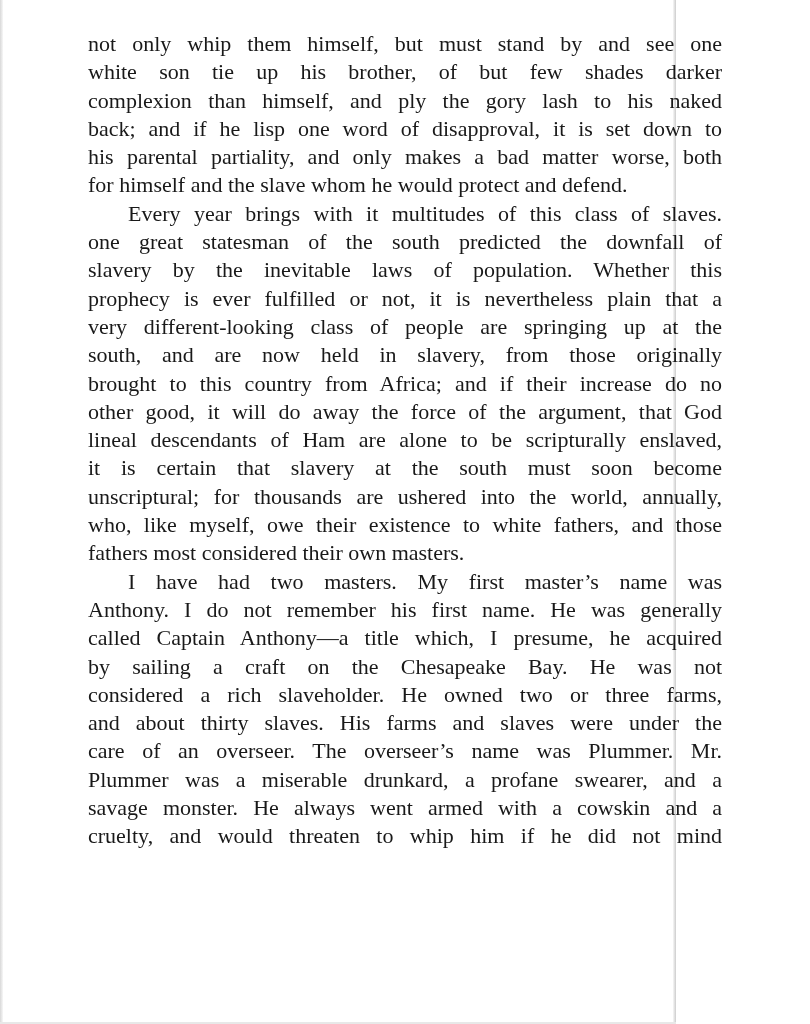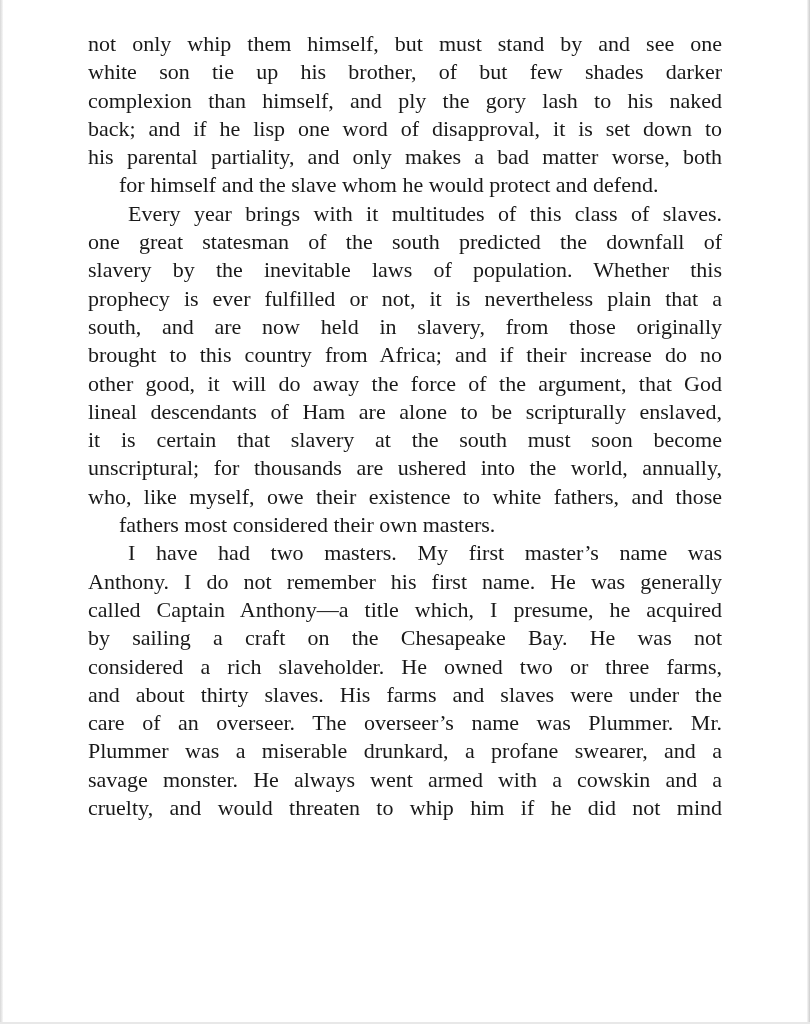--- a/index.html
+++ b/index.html
@@ -7,21 +7,21 @@
     padding: 0;
     background: #ffffff;
   }
   body {
     width: 810px;
     height: 1024px;
     overflow: hidden;
   }
   .page {
     position: relative;
-    width: 810px;
+    width: 676px;
     height: 1024px;
     background: #ffffff;
   }
   
   .edge-v {
     position: absolute;
     top: 0;
     bottom: 0;
     width: 3px;
     pointer-events: none;
@@ -44,21 +44,21 @@
     font-size: 22px;
     line-height: 28.3px;
     color: #191919;
   }
   .paragraph { margin: 0; padding: 0; }
   .line {
     text-align: justify;
     text-align-last: justify;
     white-space: normal;
   }
-  .line.flush-last { text-align-last: left; margin-left: 31px; }
+  .line.flush-last { text-align-last: left; }
   .line.indent-first { text-indent: 40px; font-family: Liberation Serif, serif; }
 </style>
 </head>
 <body>
 
 <div class="page">
   <div class="edge-v edge-left"></div>
   <div class="edge-v edge-right"></div>
   <div class="edge-bottom"></div>
   <div class="text-block" id="text-block">
@@ -68,20 +68,21 @@
         <div class="line">complexion than himself, and ply the gory lash to his naked</div>
         <div class="line">back; and if he lisp one word of disapproval, it is set down to</div>
         <div class="line">his parental partiality, and only makes a bad matter worse, both</div>
         <div class="line flush-last">for himself and the slave whom he would protect and defend.</div>
       </div>
       <div class="paragraph">
         <div class="line indent-first">Every year brings with it multitudes of this class of slaves.</div>
         <div class="line">one great statesman of the south predicted the downfall of</div>
         <div class="line">slavery by the inevitable laws of population. Whether this</div>
         <div class="line">prophecy is ever fulfilled or not, it is nevertheless plain that a</div>
+        <div class="line">very different-looking class of people are springing up at the</div>
         <div class="line">south, and are now held in slavery, from those originally</div>
         <div class="line">brought to this country from Africa; and if their increase do no</div>
         <div class="line">other good, it will do away the force of the argument, that God</div>
         <div class="line">lineal descendants of Ham are alone to be scripturally enslaved,</div>
         <div class="line">it is certain that slavery at the south must soon become</div>
         <div class="line">unscriptural; for thousands are ushered into the world, annually,</div>
         <div class="line">who, like myself, owe their existence to white fathers, and those</div>
         <div class="line flush-last">fathers most considered their own masters.</div>
       </div>
       <div class="paragraph">

